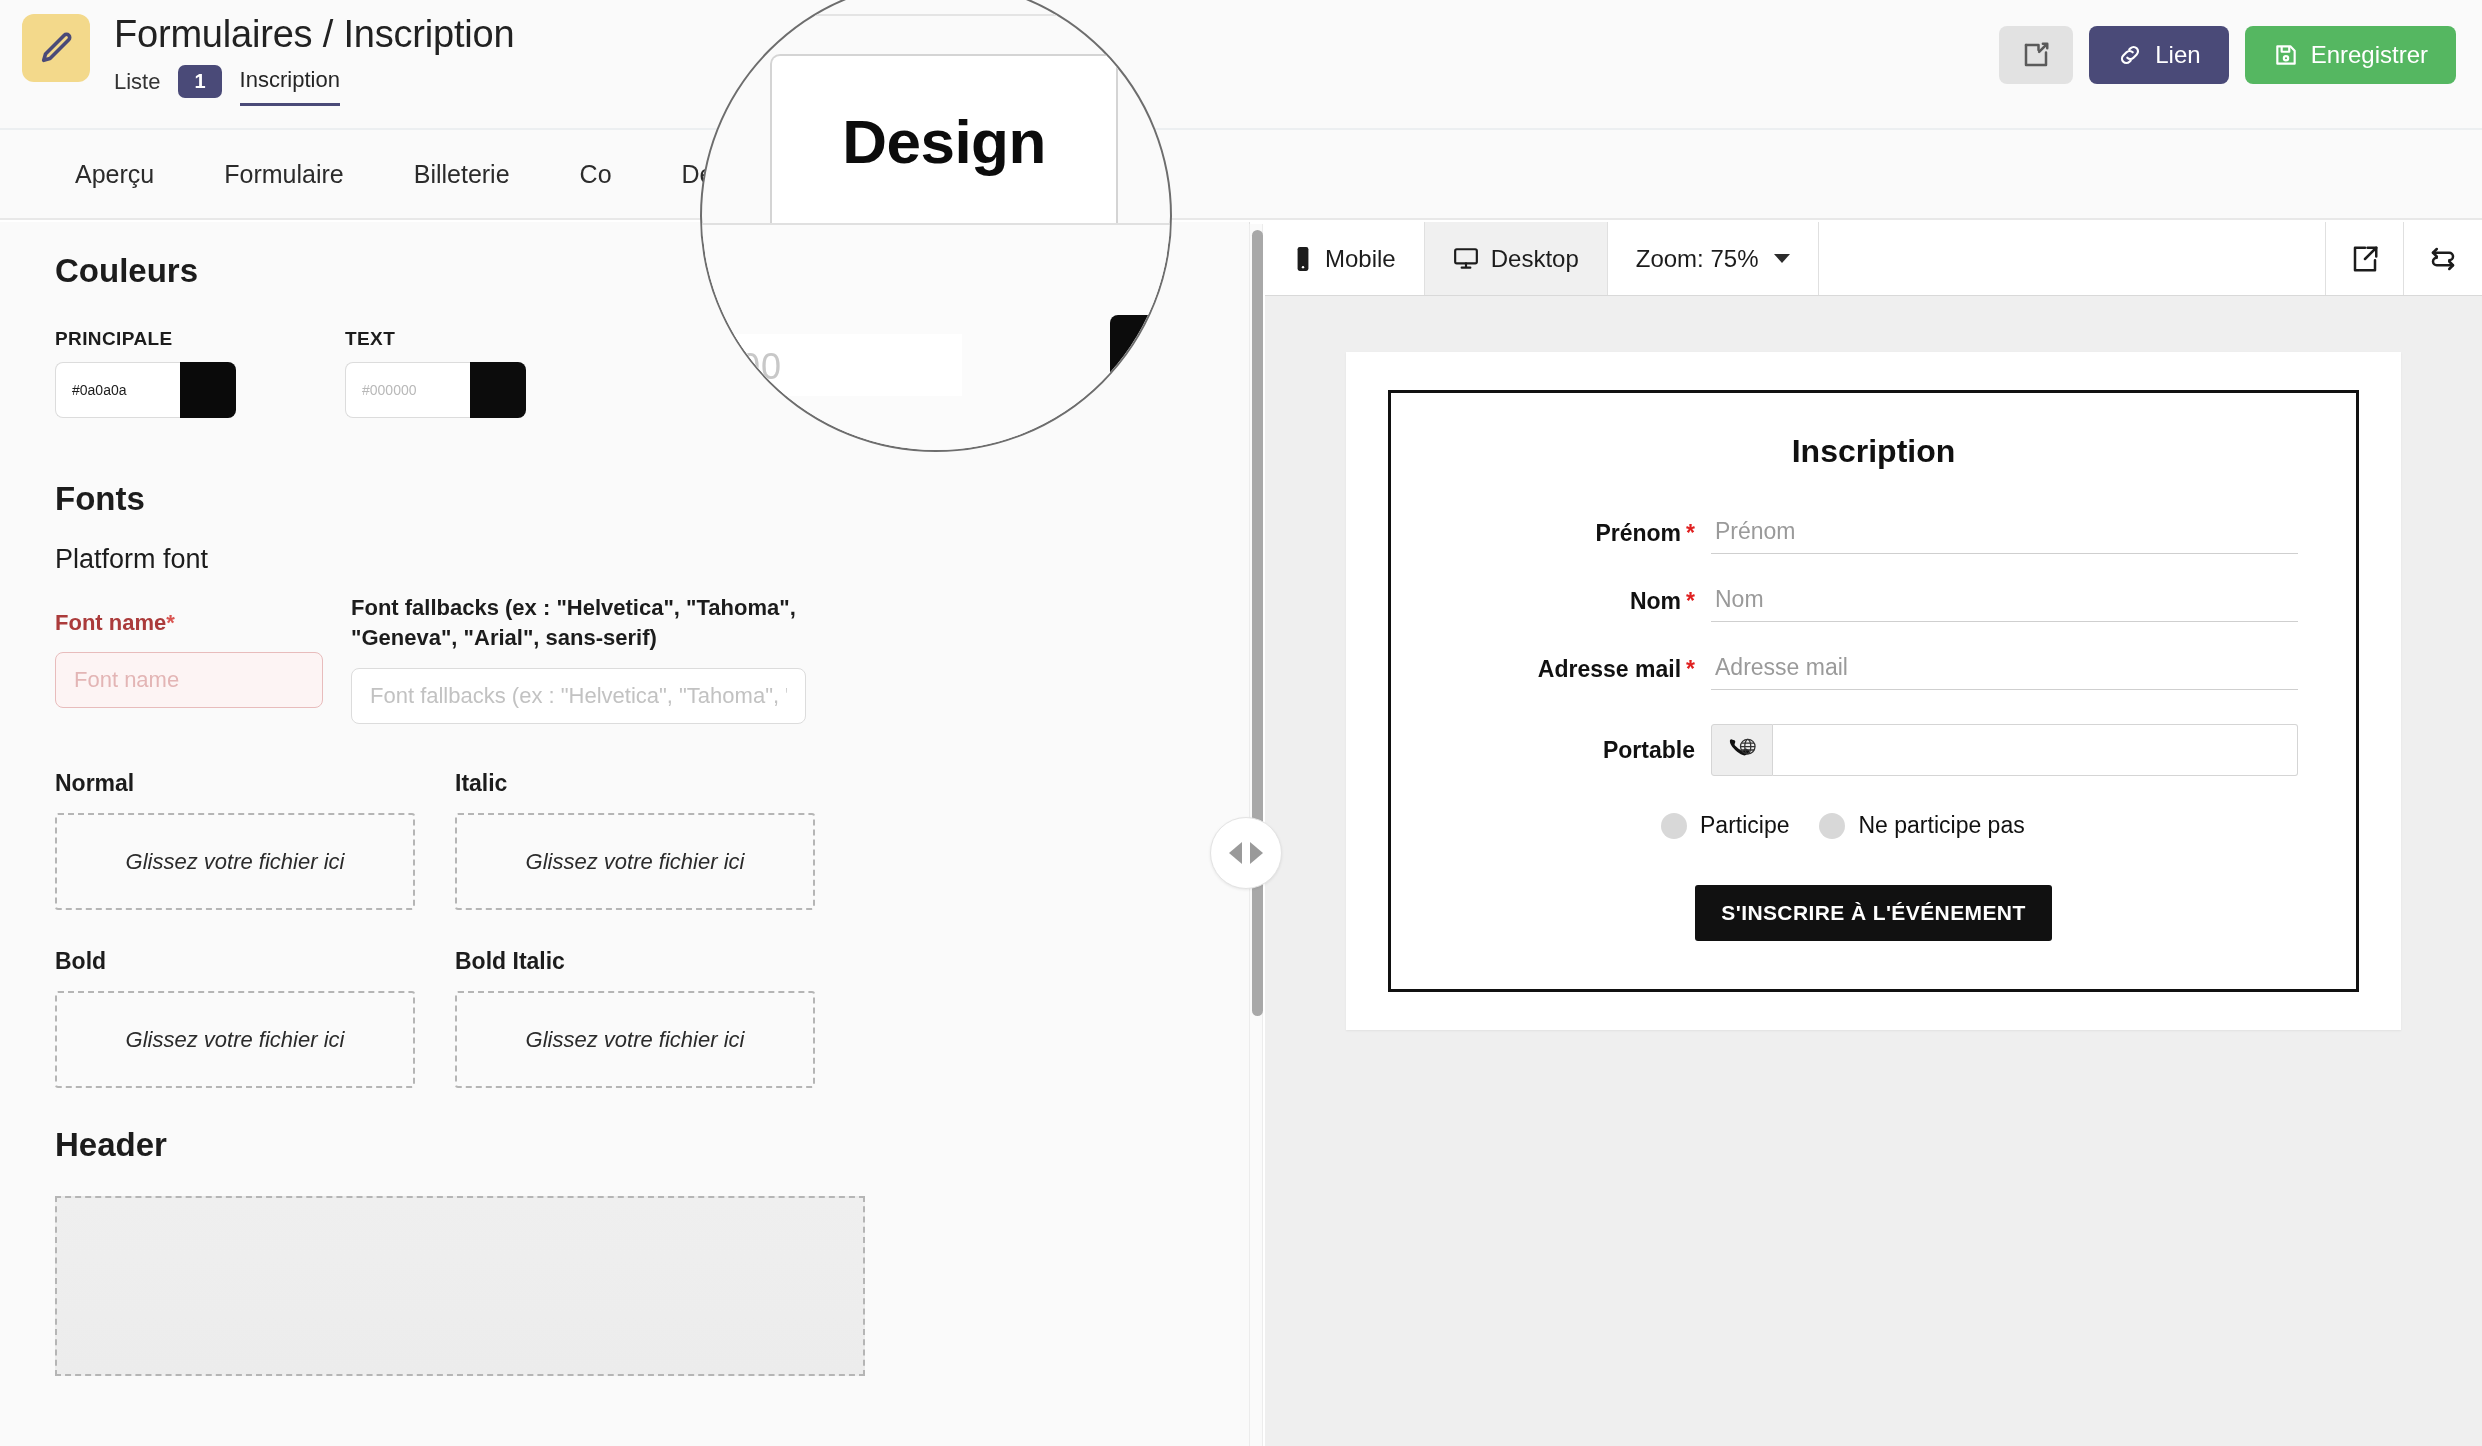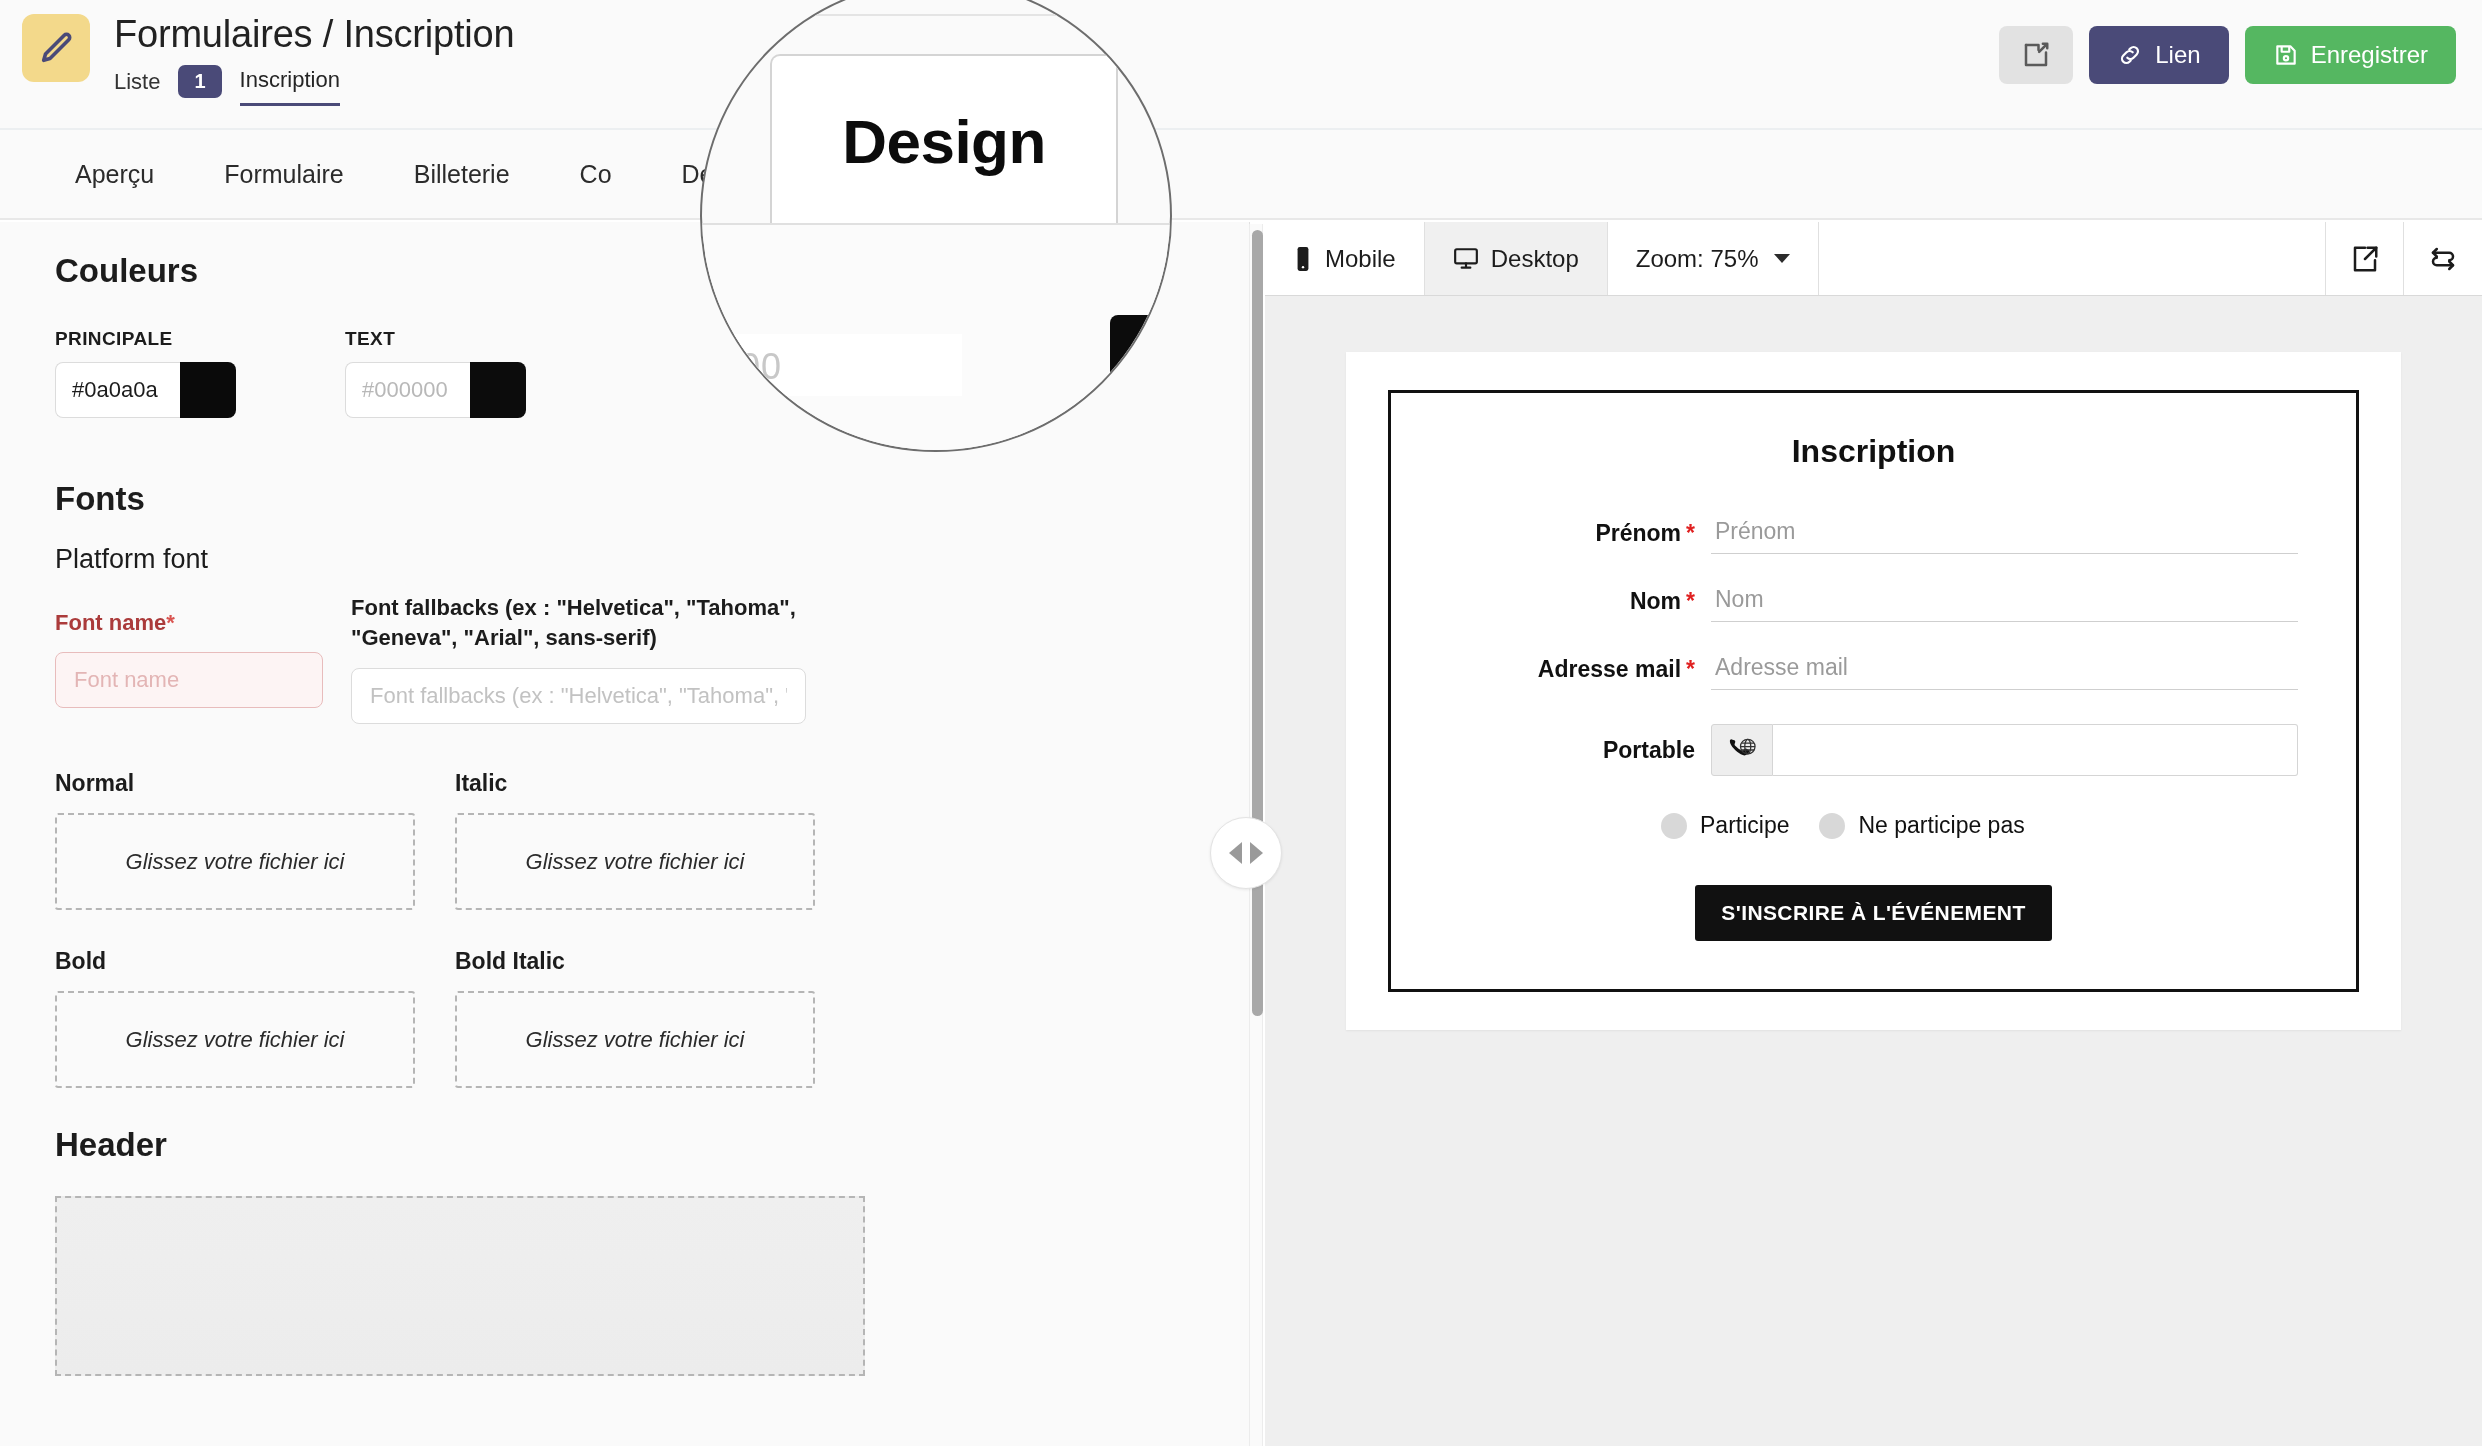--- a/index.html
+++ b/index.html
@@ -90,21 +90,21 @@
     font-size: 19px; font-weight: 700; color: #1c1c1c;
     letter-spacing: 0.4px; margin-bottom: 12px;
   }
   .color-control {
     display: flex; align-items: stretch; height: 56px; width: 168px;
     position: relative;
   }
   .color-input {
     flex: 1; border: 1px solid #dcdcdc; border-right: none;
     border-radius: 8px 0 0 8px; background: #fff;
-    font-size: 22px; padding: 4px 16px; color: #1c1c1c;
+    font-size: 14px; padding: 4px 16px; color: #1c1c1c;
     font-family: "Liberation Sans", sans-serif; outline: none;
     width: 125px;
   }
   .color-input::placeholder { color: #b8b8b8; }
   .swatch {
     width: 56px; border-radius: 0 8px 8px 0; flex: none;
     border: 1px solid transparent;
   }
   .swatch.light { border: 2px solid #111; background: #fff; }
 

